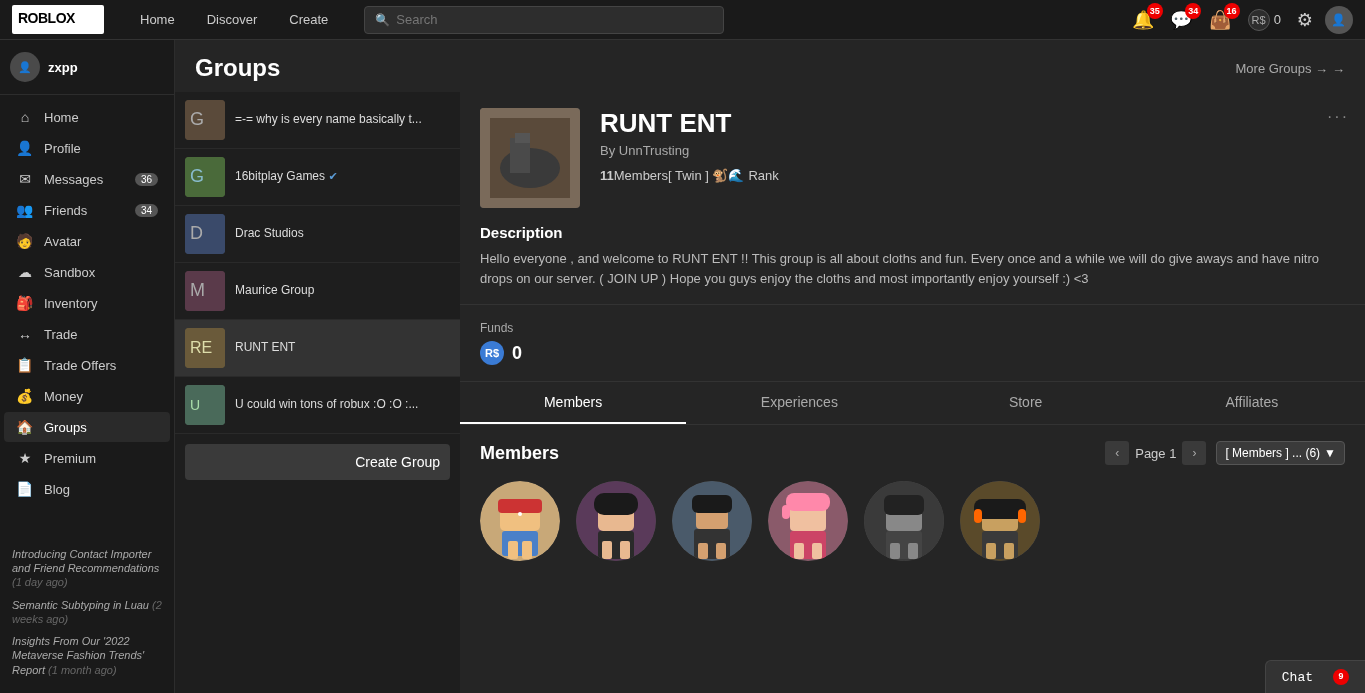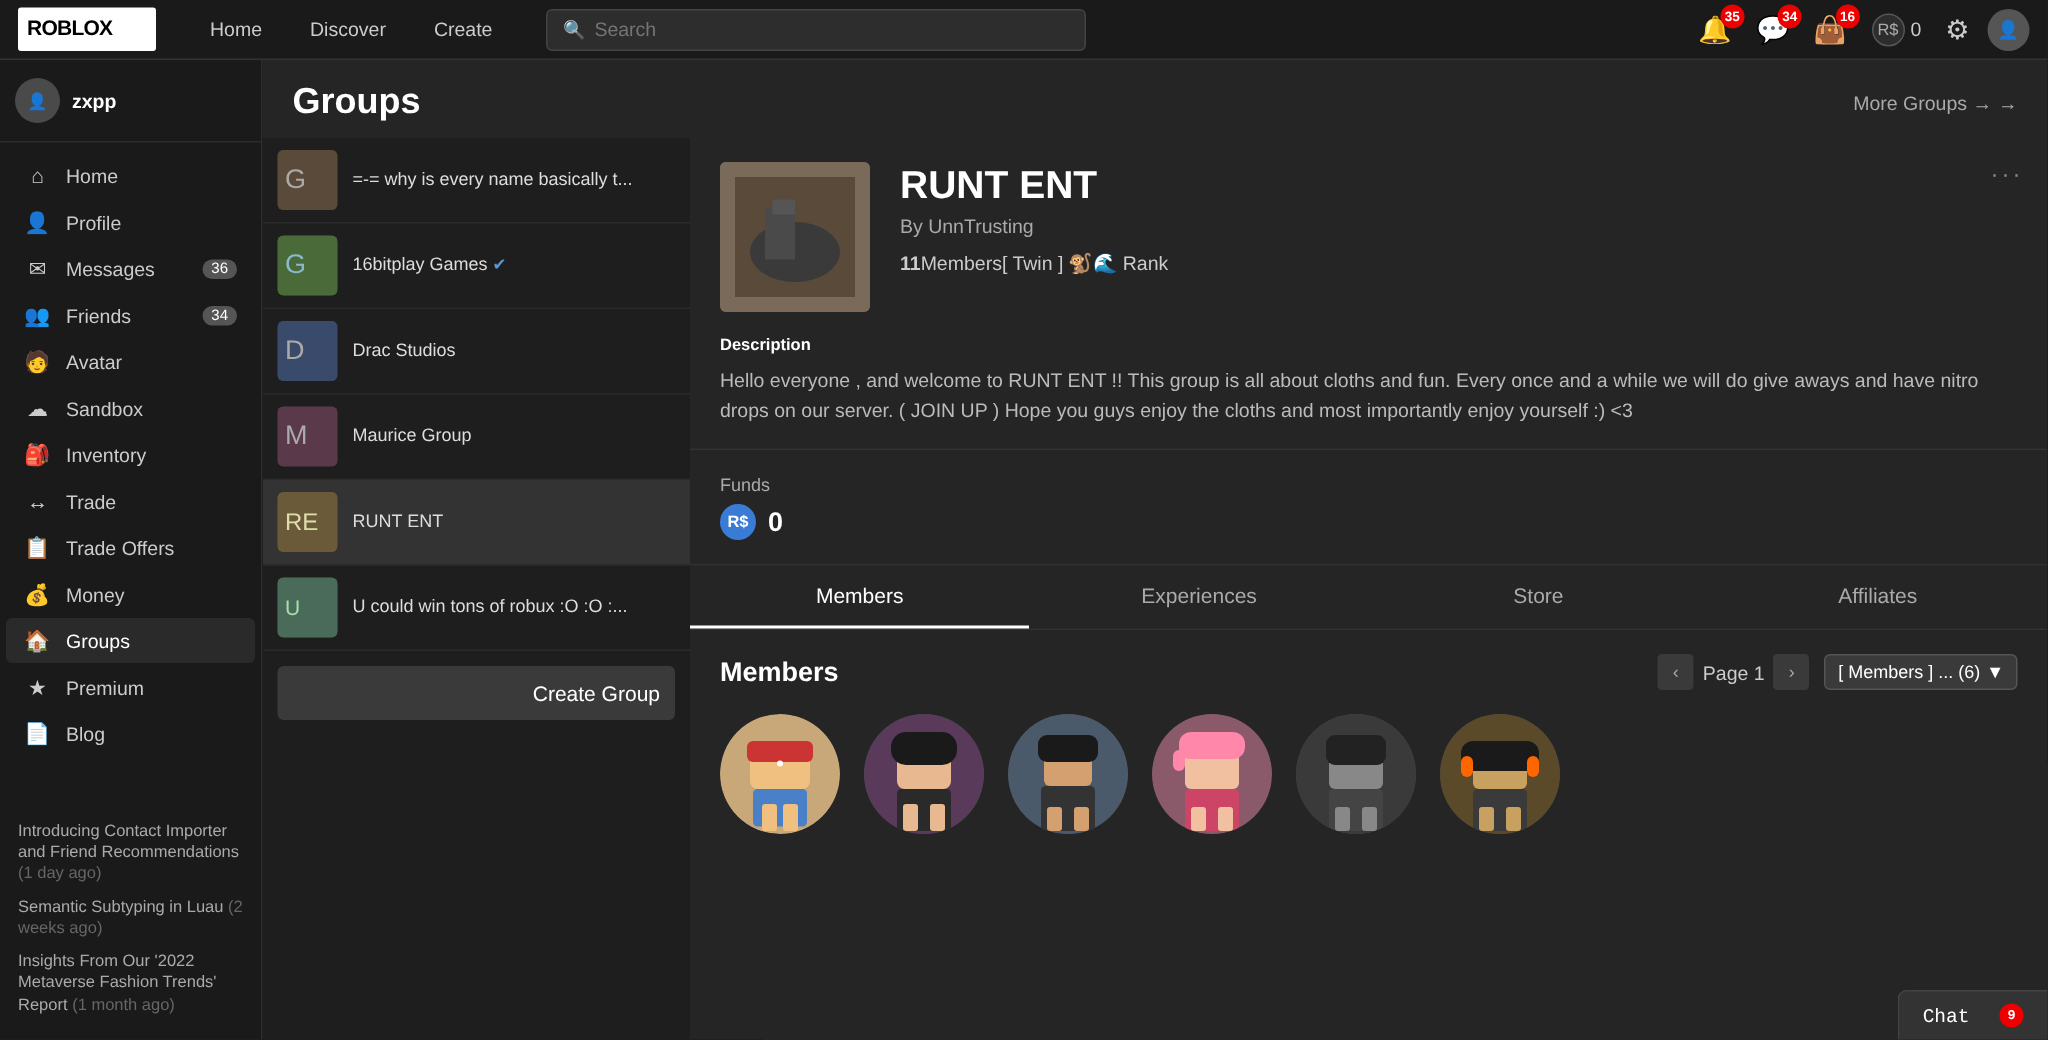--- a/index.html
+++ b/index.html
@@ -171,21 +171,21 @@
     .sidebar-item.active { background: #2a2a2a; color: #fff; }
     .sidebar-item-icon { font-size: 14px; width: 18px; text-align: center; }
     .sidebar-badge {
       margin-left: auto;
       background: #555;
       border-radius: 10px;
       font-size: 10px;
       padding: 1px 6px;
       color: #fff;
     }
-    .sidebar-blog { padding: 8px 12px; }
+    .sidebar-blog { padding: 8px 12px; font-style: italic; }
     .blog-item { font-size: 11px; color: #aaa; margin-bottom: 8px; line-height: 1.3; cursor: pointer; }
     .blog-item .time { color: #666; }
 
     
     .content {
       flex: 1;
       display: flex;
       flex-direction: column;
       overflow: hidden;
       background: #252525;
@@ -315,21 +315,21 @@
       color: #888;
       cursor: pointer;
       font-size: 16px;
       letter-spacing: 2px;
     }
 
     .group-desc-section {
       padding: 0 20px 16px;
       border-bottom: 1px solid #333;
     }
-    .group-desc-title { font-size: 11px; font-weight: 600; margin-bottom: 8px; color: #fff; }
+    .group-desc-title { font-size: 15px; font-weight: 600; margin-bottom: 8px; color: #fff; }
     .group-desc-text { font-size: 13px; color: #bbb; line-height: 1.5; }
 
     .group-funds {
       padding: 16px 20px;
       border-bottom: 1px solid #333;
     }
     .funds-label { font-size: 12px; color: #aaa; margin-bottom: 6px; }
     .funds-amount {
       display: flex;
       align-items: center;

